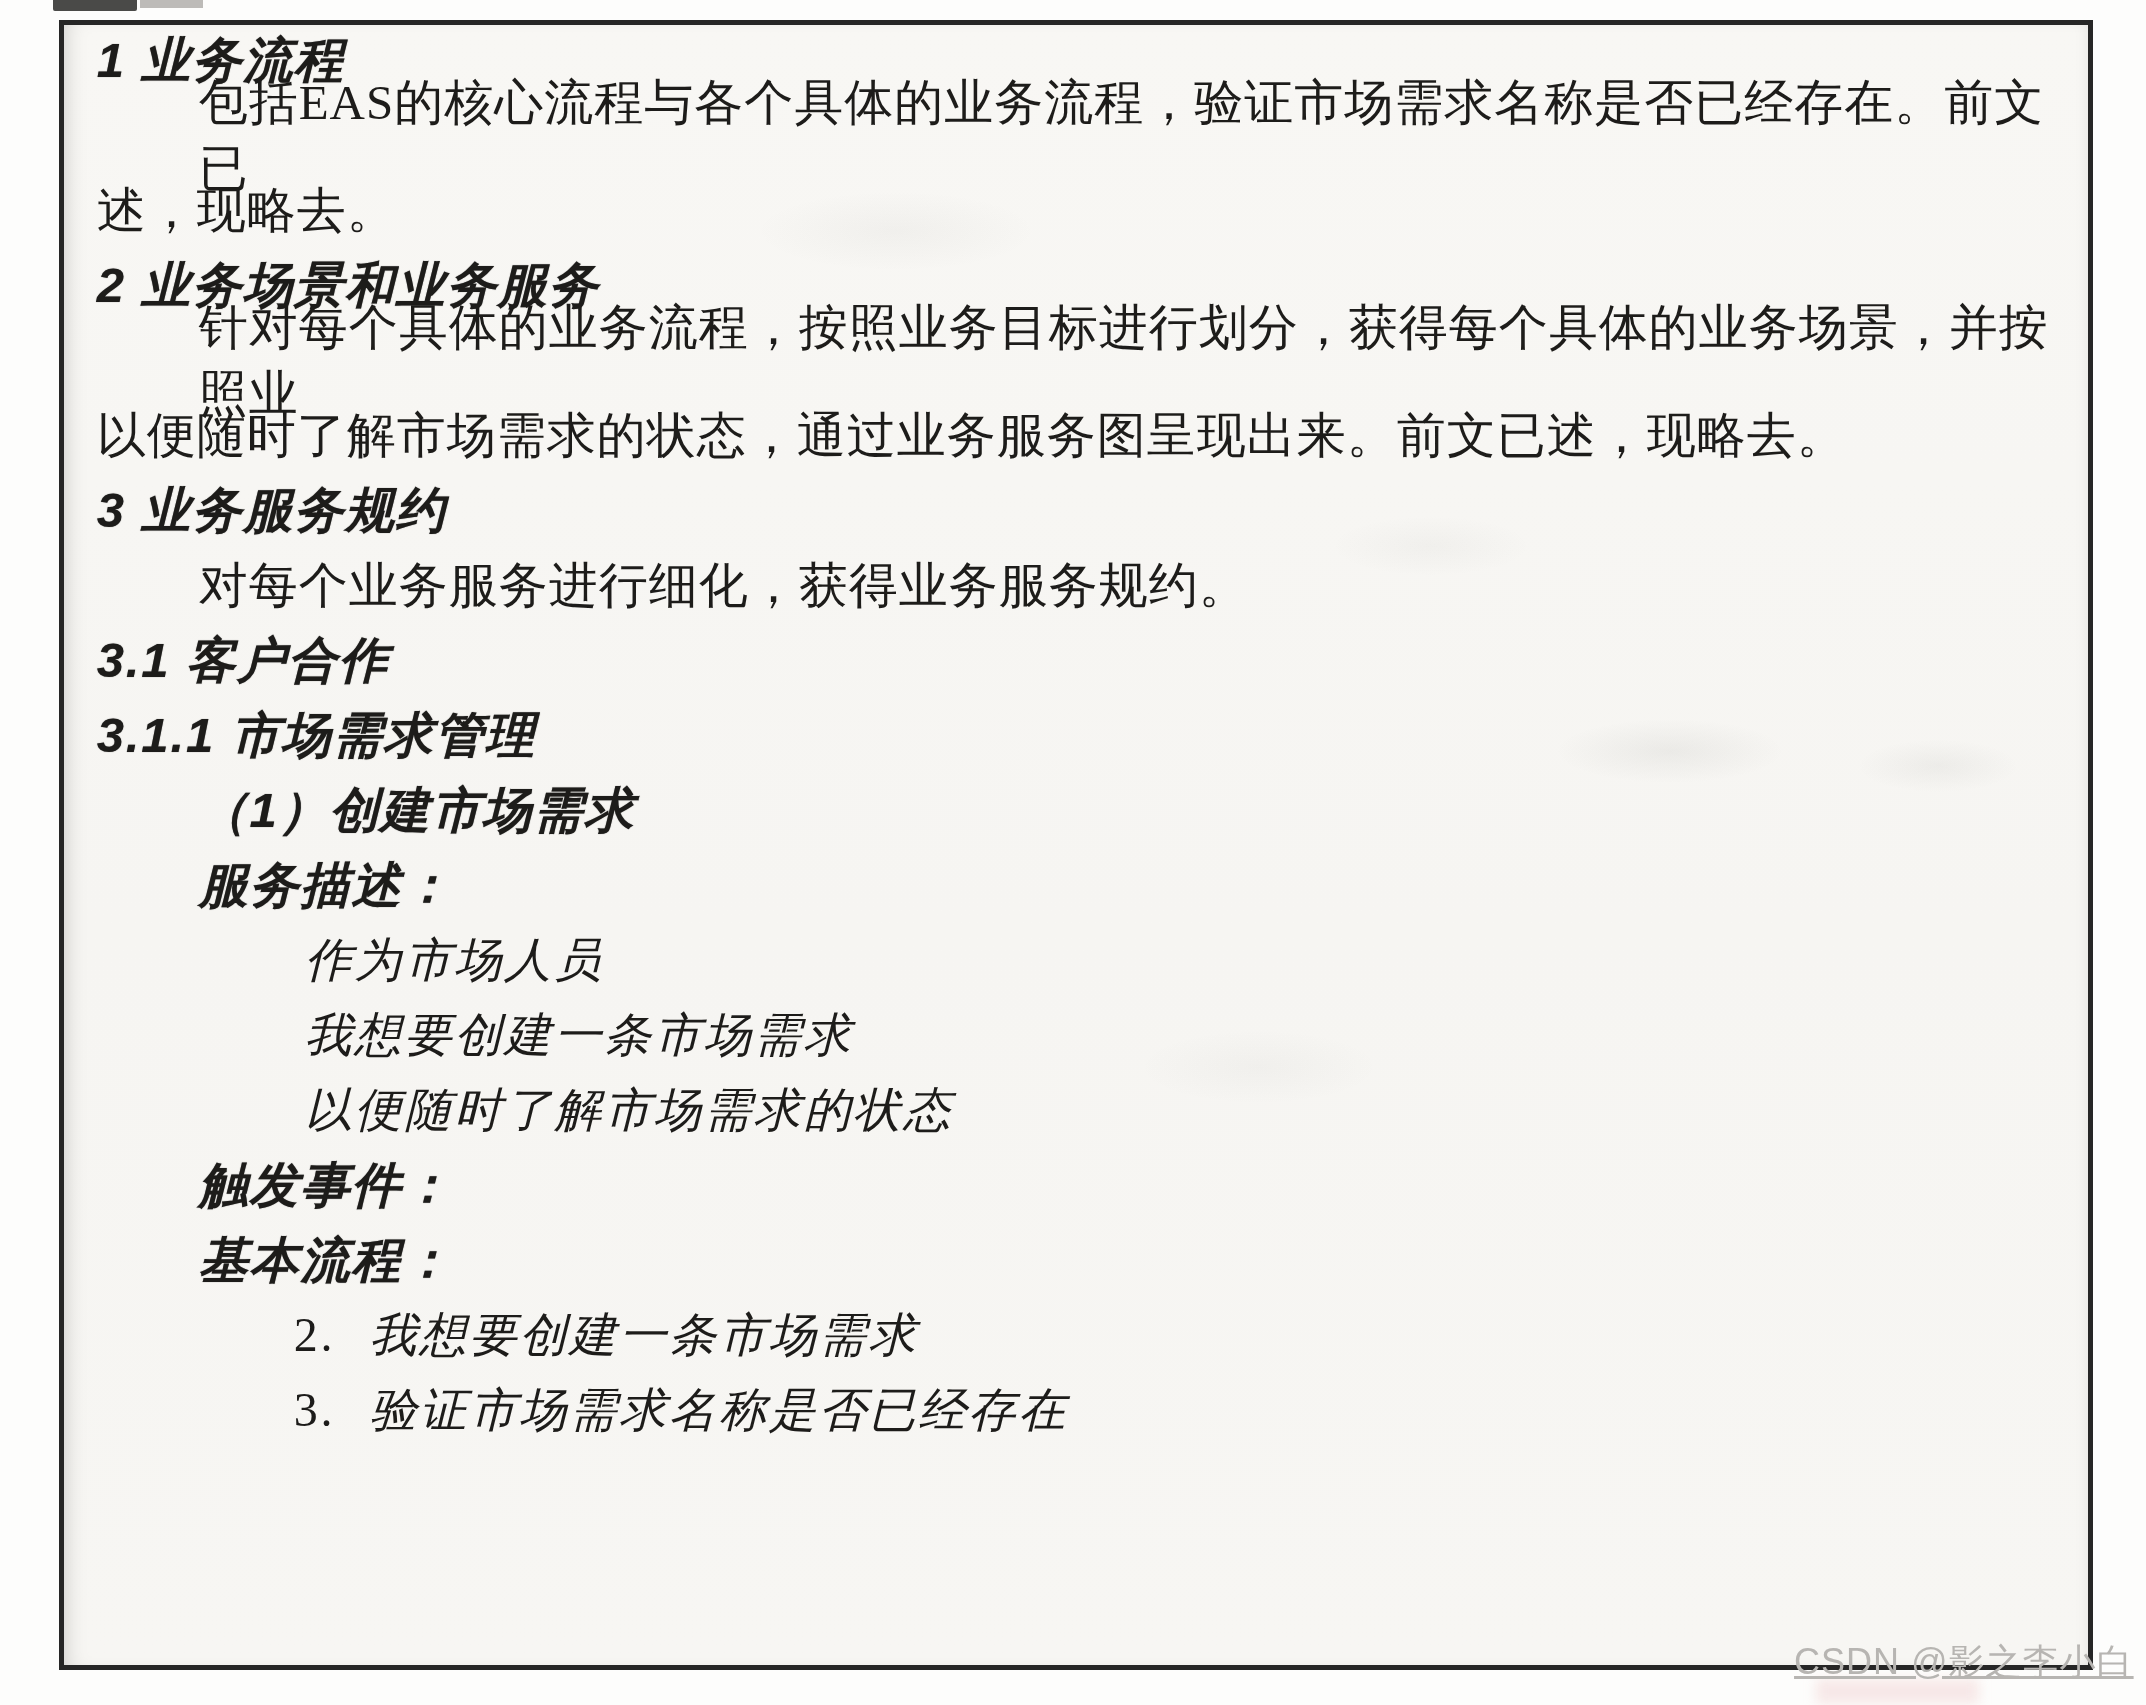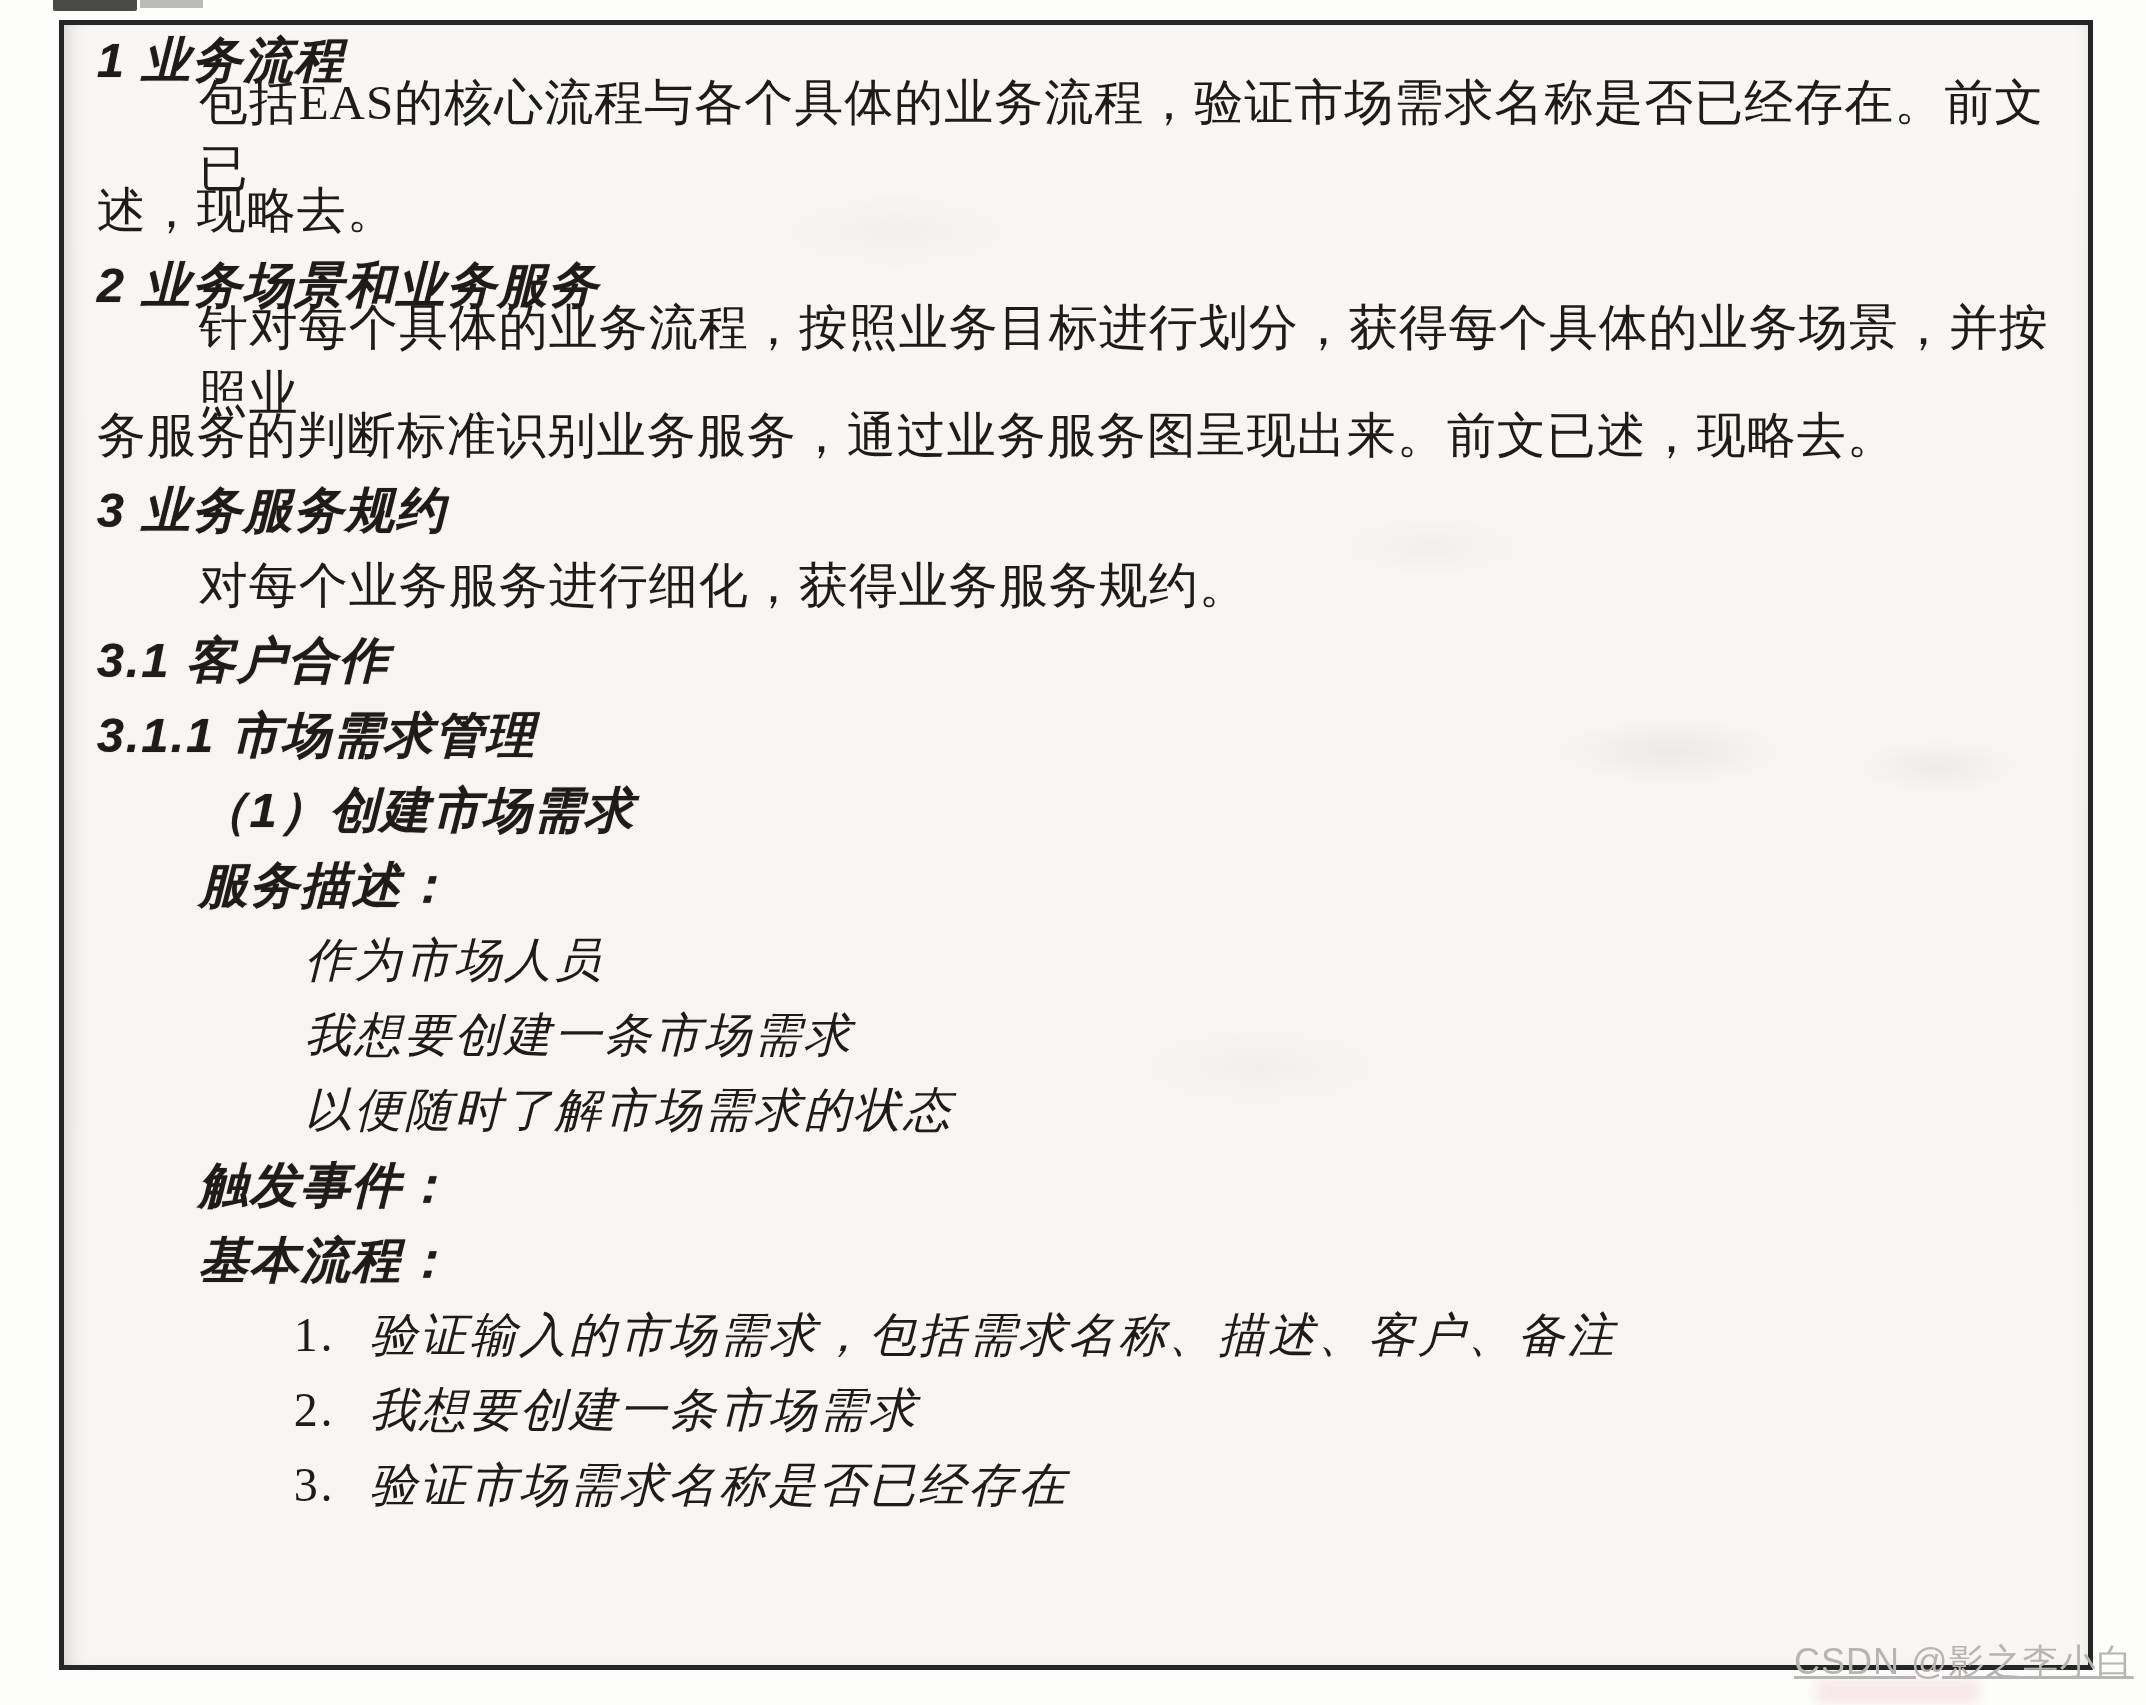--- a/index.html
+++ b/index.html
@@ -83,21 +83,21 @@
         <span class="t-p">述，现略去。</span>
       </div>
 
     <div class="ln">
         <span class="t-h">2 业务场景和业务服务</span>
       </div>
     <div class="ln">
         <span class="t-p ind">针对每个具体的业务流程，按照业务目标进行划分，获得每个具体的业务场景，并按照业</span>
       </div>
     <div class="ln">
-        <span class="t-p">务服务的判断标准识别业务服务，通过业务服务图呈现出来。前文已述，现略去。</span>
+        <span class="t-p">以便随时了解市场需求的状态，通过业务服务图呈现出来。前文已述，现略去。</span>
       </div>
 
     <div class="ln">
         <span class="t-h">3 业务服务规约</span>
       </div>
     <div class="ln">
         <span class="t-p ind">对每个业务服务进行细化，获得业务服务规约。</span>
       </div>
 
     <div class="ln">
@@ -128,23 +128,20 @@
 
     <div class="ln">
         <span class="t-h ind">触发事件：</span>
       </div>
 
     <div class="ln">
         <span class="t-h ind">基本流程：</span>
       </div>
 
     <div class="ln li">
-      <span class="t-story"><span class="num">1.</span><span>验证输入的市场需求，包括需求名称、描述、客户、备注</span></span>
-    </div>
-    <div class="ln li">
       <span class="t-story"><span class="num">2.</span><span>我想要创建一条市场需求</span></span>
     </div>
     <div class="ln li">
       <span class="t-story"><span class="num">3.</span><span>验证市场需求名称是否已经存在</span></span>
     </div>
 
   </div>
 </div>
 
 <div class="blush"></div>

